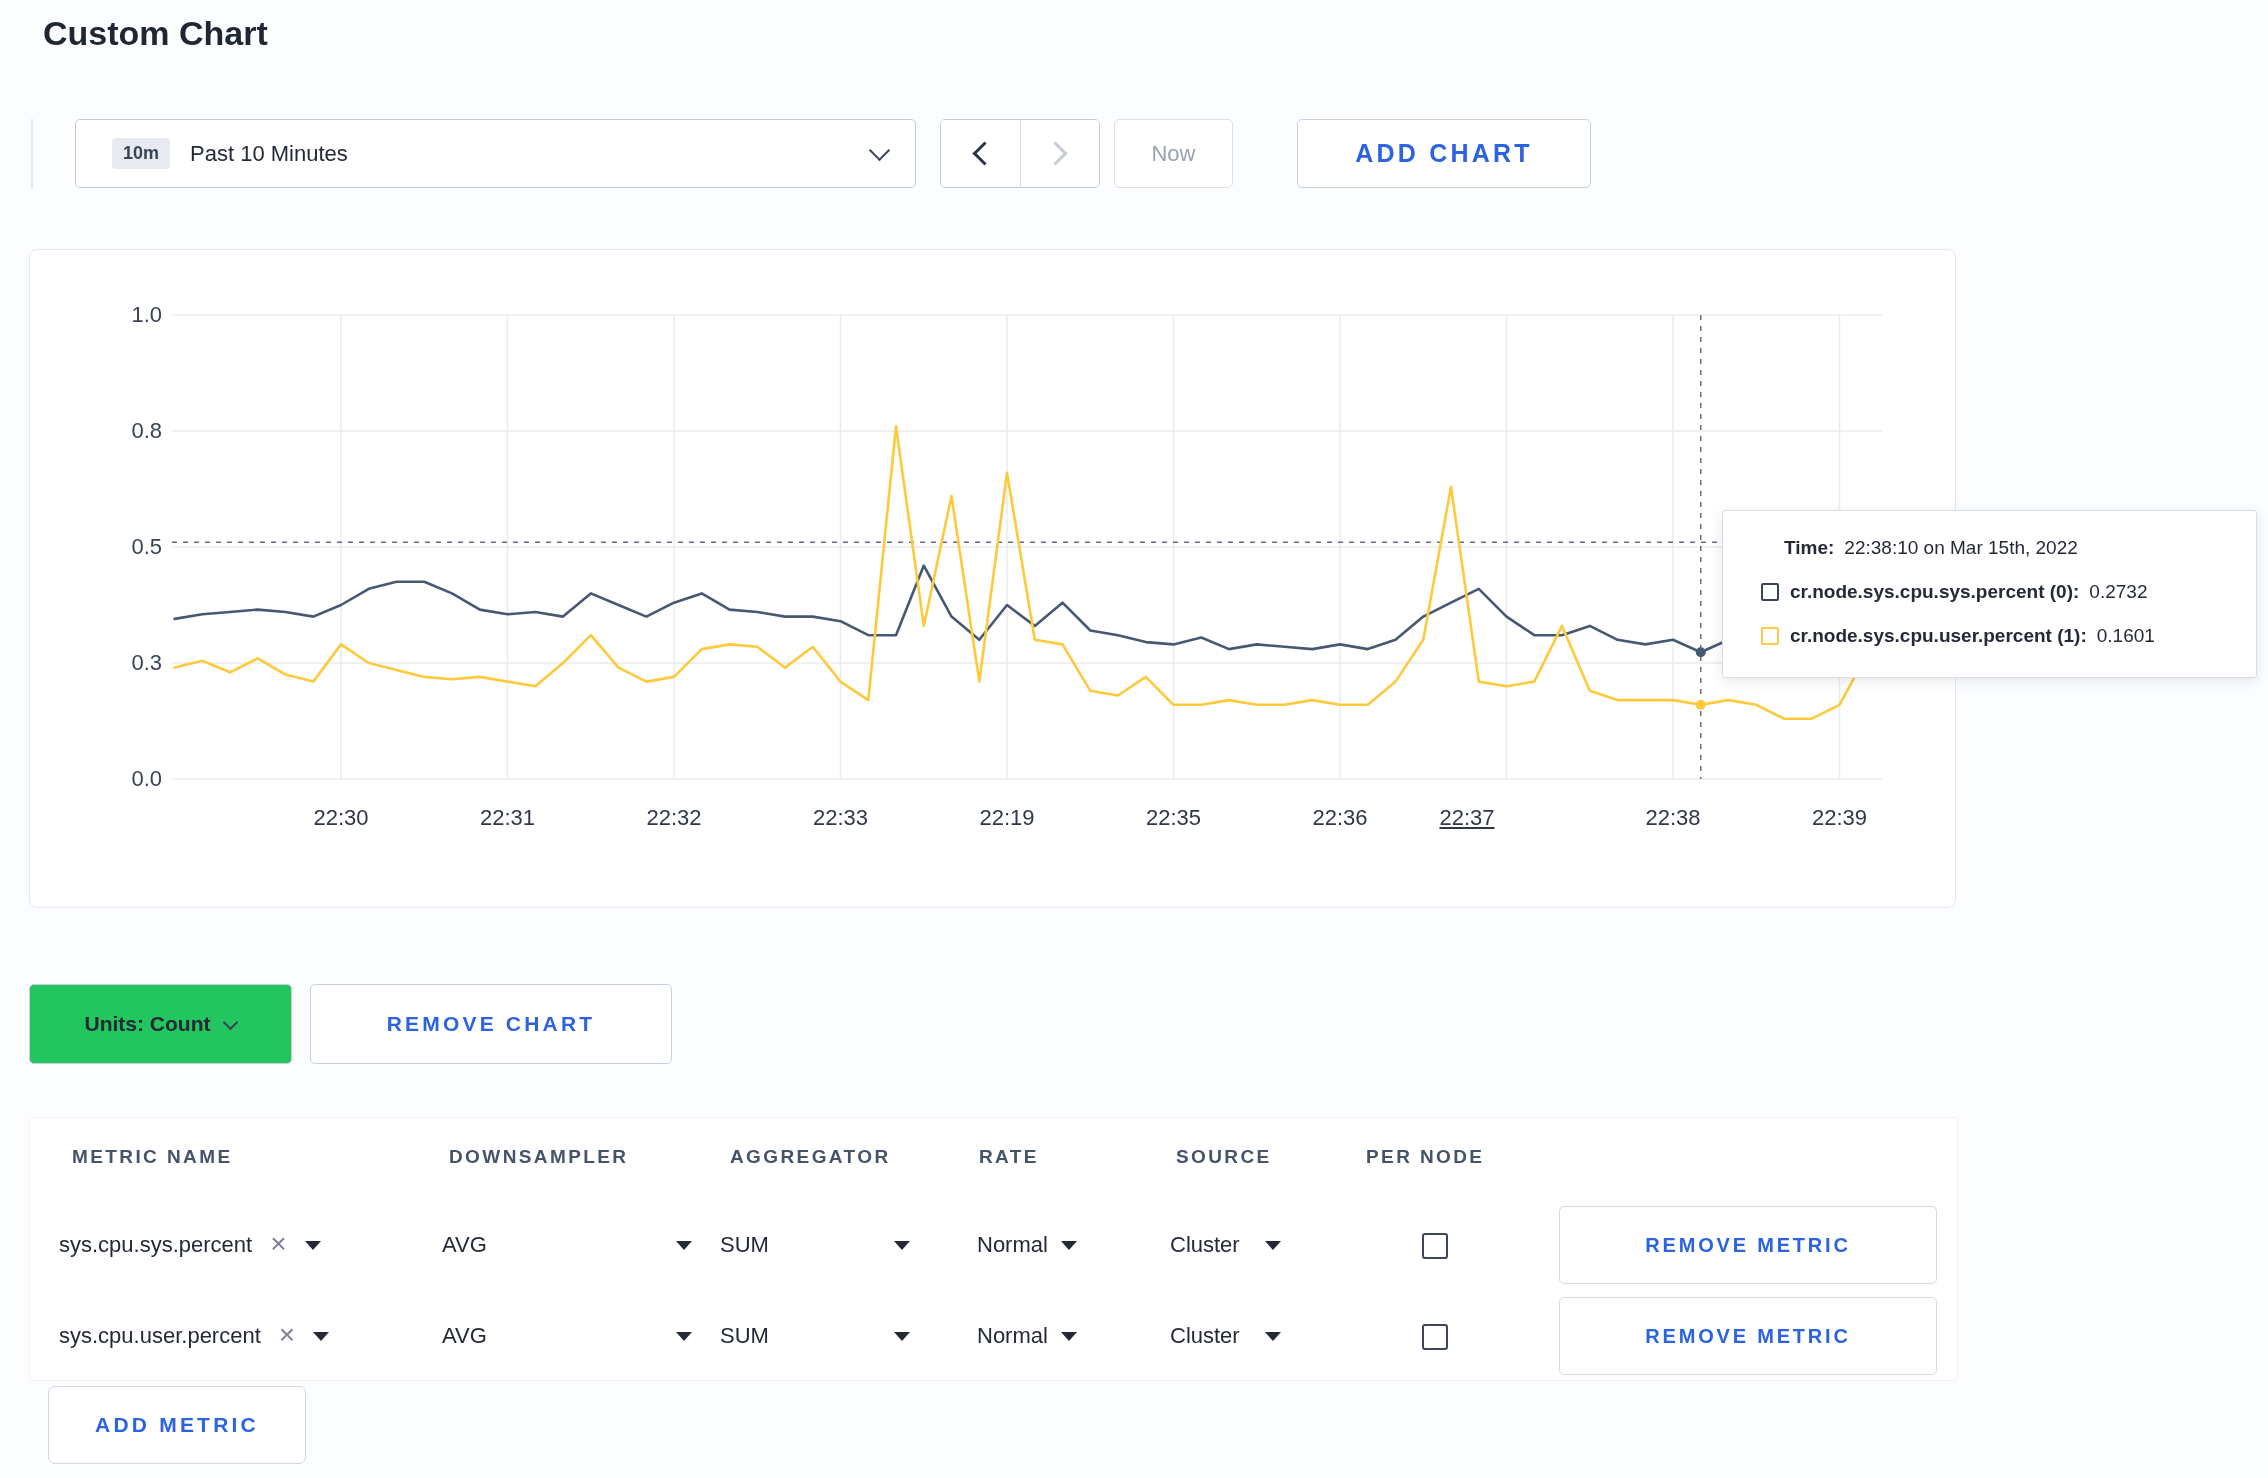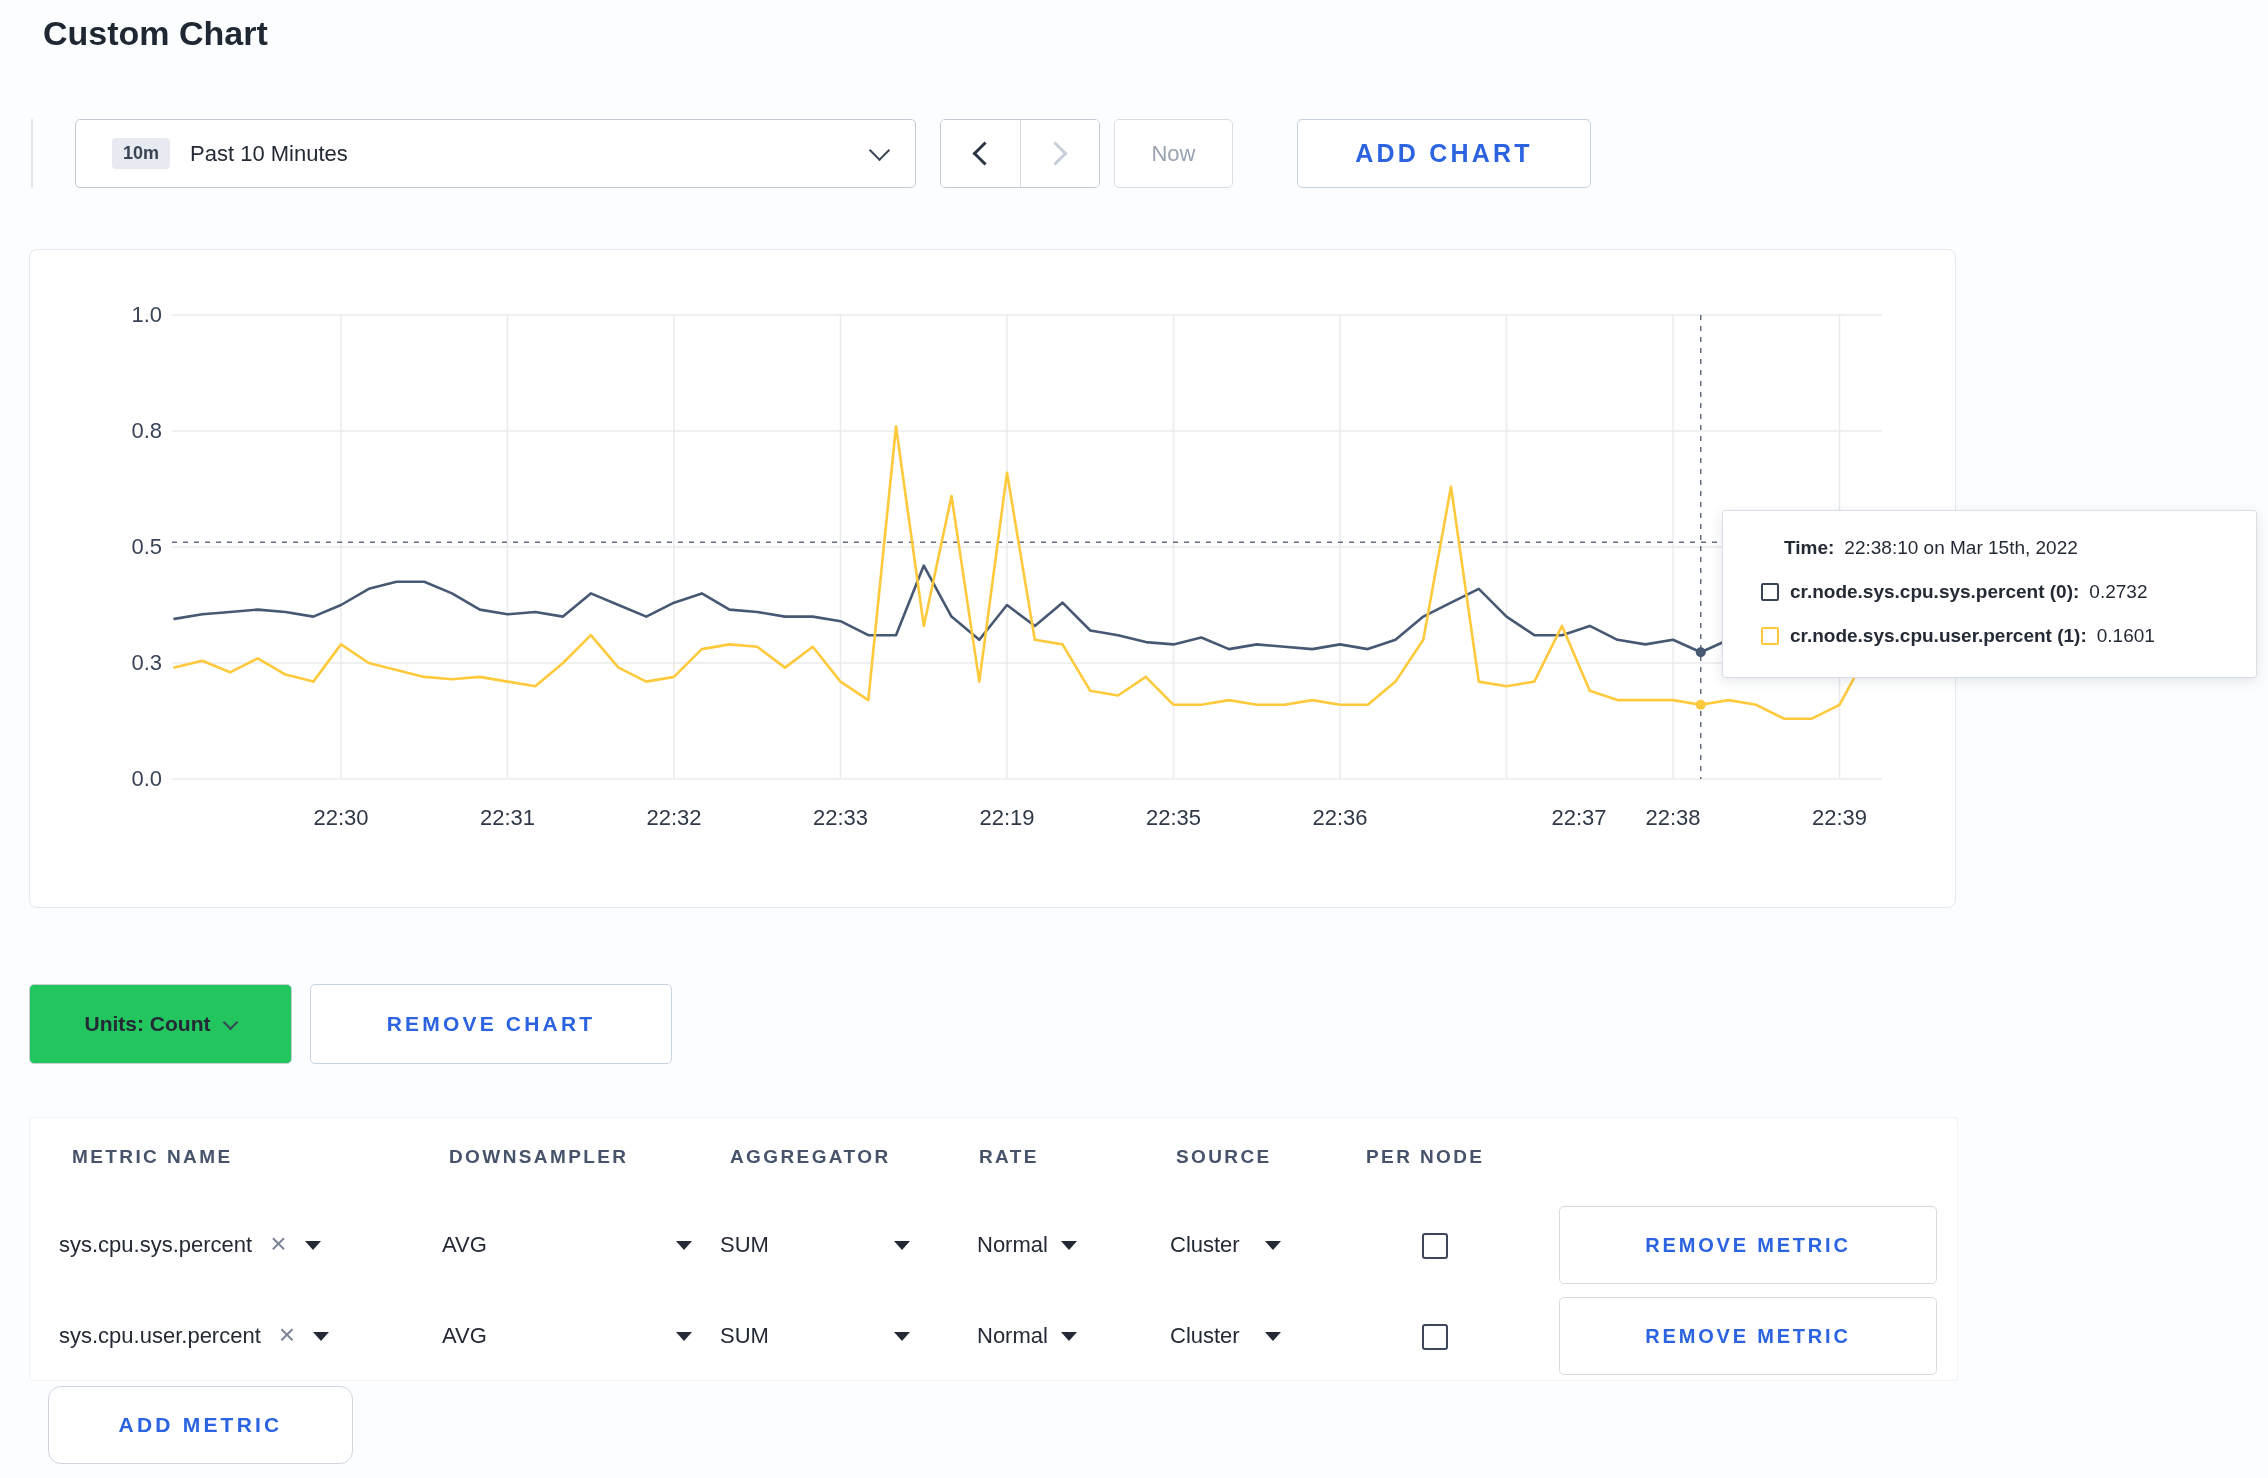--- a/index.html
+++ b/index.html
@@ -55,21 +55,21 @@
   .metric-cell{left:29px;gap:18px;}
   .x-icon{color:#7b8496;font-size:28px;line-height:1;margin-top:-3px;cursor:pointer;}
   .caret{width:0;height:0;border-left:8px solid transparent;border-right:8px solid transparent;border-top:9px solid #242a35;}
   .ds-cell{left:412px;width:250px;justify-content:space-between;}
   .agg-cell{left:690px;width:190px;justify-content:space-between;}
   .rate-cell{left:947px;gap:13px;}
   .src-cell{left:1140px;gap:25px;}
   .checkbox{position:absolute;left:1392px;top:27px;width:22px;height:22px;border:2px solid #3c4658;border-radius:3px;background:#fff;cursor:pointer;}
   .remove-metric-btn{position:absolute;left:1529px;top:0;width:378px;height:78px;border:1.5px solid #d5dae1;border-radius:5px;font-size:20px;letter-spacing:2.8px;}
 
-  .add-metric-btn{position:absolute;left:48px;top:1386px;width:305px;height:78px;border:1.5px solid #d0d6de;border-radius:13px;font-size:21px;letter-spacing:3.2px;}
+  .add-metric-btn{position:absolute;left:48px;top:1386px;width:258px;height:78px;border:1.5px solid #d0d6de;border-radius:7px;font-size:21px;letter-spacing:3.2px;}
 </style>
 </head>
 <body>
 
 <div class="app">
 
   <h1 class="page-title">Custom Chart</h1>
 
   <div class="toolbar-divider"></div>
 
@@ -123,21 +123,21 @@
         <div class="y-tick" style="top: 51px;">1.0</div>
       </div>
     <div class="axis-layer">
         <div class="x-tick" style="left: 241px;">22:30</div>
         <div class="x-tick" style="left: 407.5px;">22:31</div>
         <div class="x-tick" style="left: 574px;">22:32</div>
         <div class="x-tick" style="left: 740.5px;">22:33</div>
         <div class="x-tick" style="left: 907px;">22:19</div>
         <div class="x-tick" style="left: 1073.5px;">22:35</div>
         <div class="x-tick" style="left: 1240px;">22:36</div>
-        <div class="x-tick" style="left: 1479px;">22:37</div>
+        <div class="x-tick" style="left: 1367px; text-decoration: underline;">22:37</div>
         <div class="x-tick" style="left: 1573px;">22:38</div>
         <div class="x-tick" style="left: 1739.5px;">22:39</div>
       </div>
 
     <div class="tooltip">
       <div class="tt-line first">
         <span class="tt-bold">Time:</span>
         <span>22:38:10 on Mar 15th, 2022</span>
       </div>
       <div class="tt-line">

